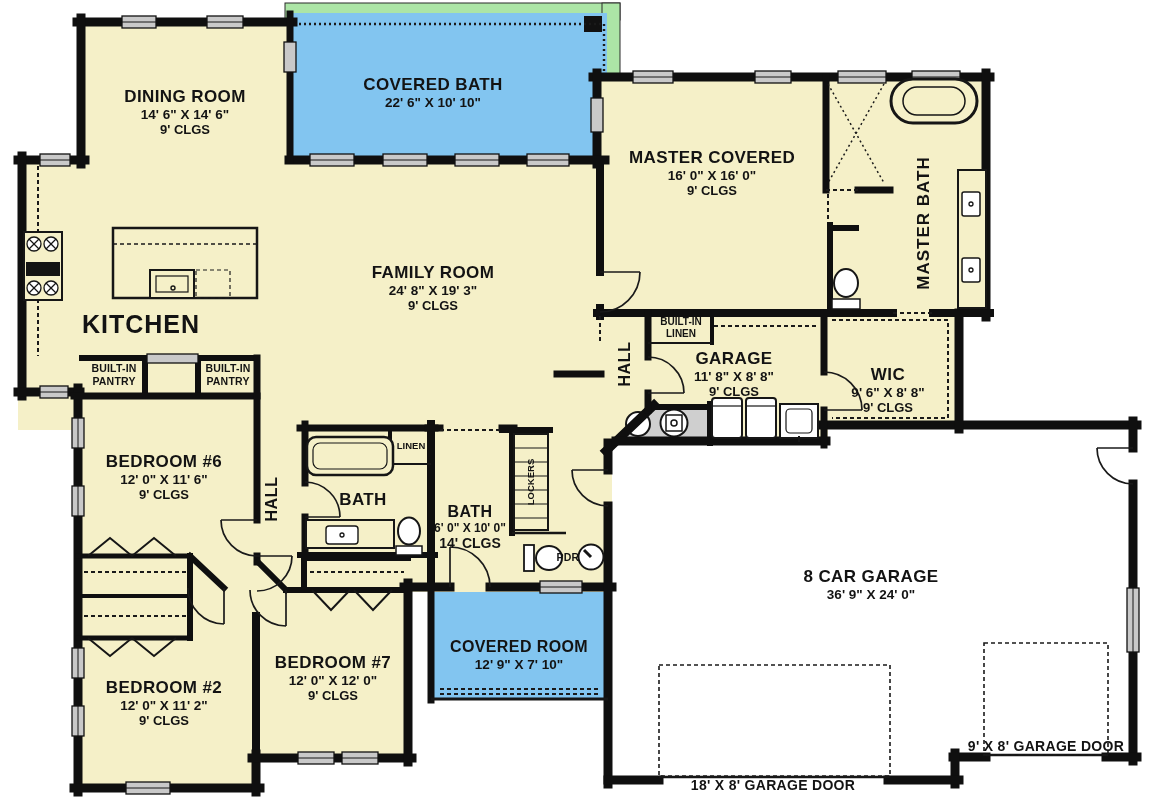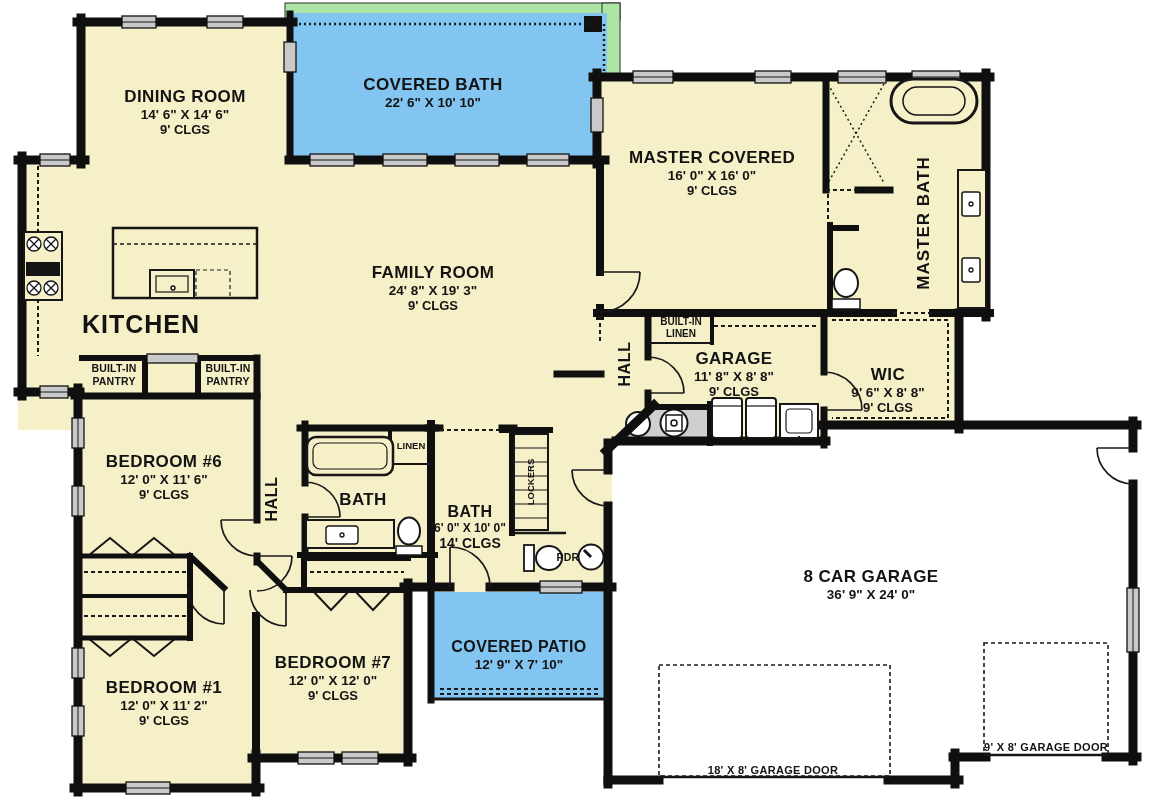--- a/index.html
+++ b/index.html
@@ -26,21 +26,21 @@
   .vert{transform:translate(-50%,-50%) rotate(-90deg);}
   .t1{font-size:17px;letter-spacing:.4px;font-weight:700;}
   .t2{font-size:13.5px;font-weight:700;}
   .t3{font-size:13px;font-weight:700;}
   .big .t1{font-size:25px;letter-spacing:1px;}
   .sm{font-size:10.5px;letter-spacing:.2px;}
   .sm2{font-size:10px;}
   .tiny{font-size:9.5px;}
   .vlbl{font-size:16px;letter-spacing:.6px;}
   .mbath{font-size:17px;letter-spacing:1px;}
-  .gdoor{font-size:11px;letter-spacing:.3px;}
+  .gdoor{font-size:14px;letter-spacing:.3px;}
 </style>
 </head>
 <body>
 
 <div class="plan">
 <svg width="1158" height="800" viewBox="0 0 1158 800">
 
   <g>
     <rect class="green" x="285" y="3" width="335" height="17"></rect>
     <rect class="green" x="602" y="3" width="18" height="78"></rect>
@@ -460,28 +460,28 @@
     <div class="lbl" style="left:871px;top:585px">
       <span class="t1">8 CAR GARAGE</span>
       <span class="t2">36' 9" X 24' 0"</span>
     </div>
     <div class="lbl" style="left:333px;top:678px">
       <span class="t1">BEDROOM #7</span>
       <span class="t2">12' 0" X 12' 0"</span>
       <span class="t3">9' CLGS</span>
     </div>
     <div class="lbl" style="left:519px;top:655px">
-      <span class="t1" style="font-size:16px">COVERED PATIO</span>
+      <span class="t1" style="font-size:16px">COVERED ROOM</span>
       <span class="t2">12' 9" X 7' 10"</span>
     </div>
     <div class="lbl" style="left:164px;top:703px">
-      <span class="t1">BEDROOM #1</span>
+      <span class="t1">BEDROOM #2</span>
       <span class="t2">12' 0" X 11' 2"</span>
       <span class="t3">9' CLGS</span>
     </div>
-    <div class="lbl" style="left:773px;top:770px">
+    <div class="lbl" style="left:773px;top:786px">
       <span class="gdoor">18' X 8' GARAGE DOOR</span>
     </div>
     <div class="lbl" style="left:1046px;top:747px">
       <span class="gdoor">9' X 8' GARAGE DOOR</span>
     </div>
   </div>
 </div>
 
 </body></html>

